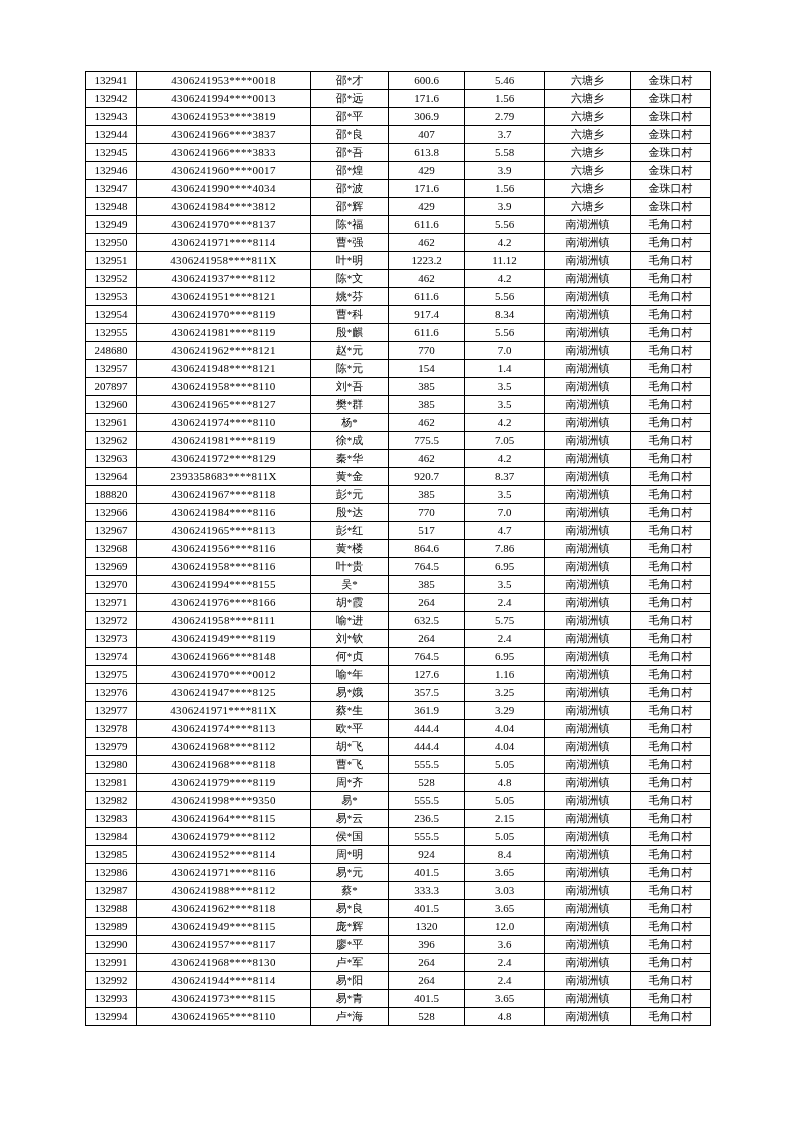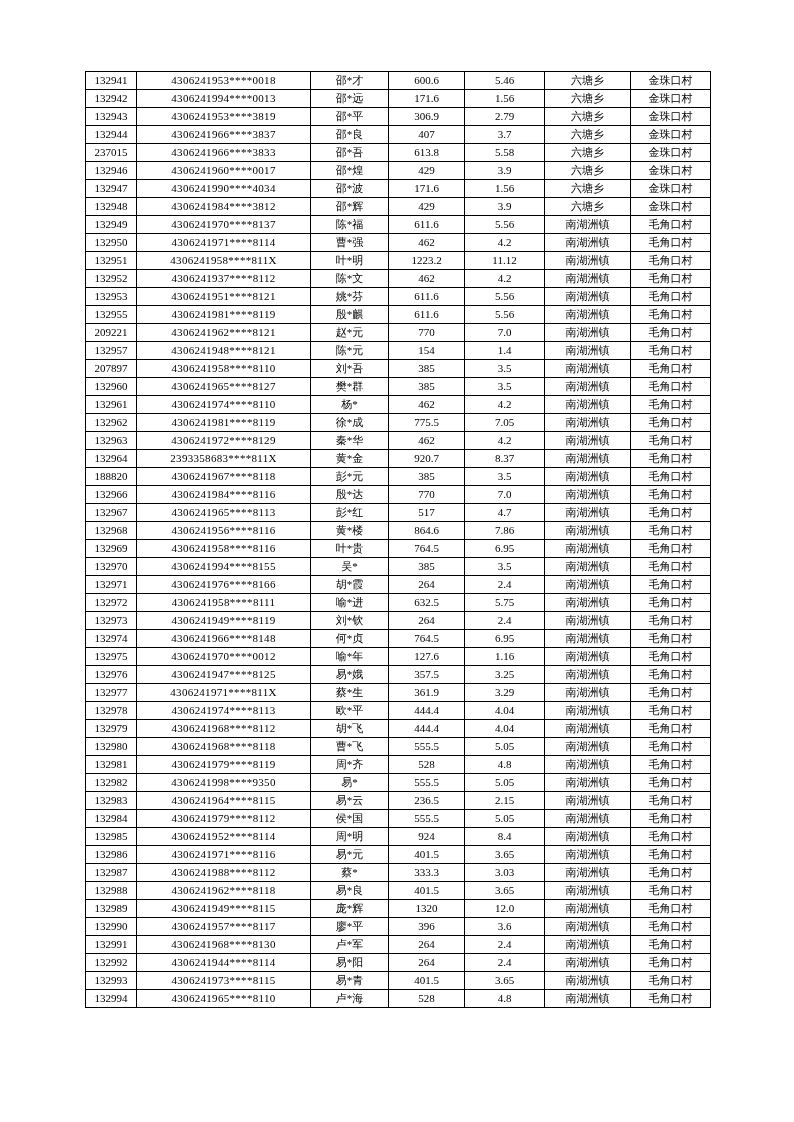--- a/index.html
+++ b/index.html
@@ -84,21 +84,21 @@
         <tr>
           <td>132944</td>
           <td class="col-id">4306241966****3837</td>
           <td>邵*良</td>
           <td>407</td>
           <td>3.7</td>
           <td>六塘乡</td>
           <td>金珠口村</td>
         </tr>
         <tr>
-          <td>237015</td>
+          <td>132945</td>
           <td class="col-id">4306241966****3833</td>
           <td>邵*吾</td>
           <td>613.8</td>
           <td>5.58</td>
           <td>六塘乡</td>
           <td>金珠口村</td>
         </tr>
         <tr>
           <td>132946</td>
           <td class="col-id">4306241960****0017</td>
@@ -165,30 +165,39 @@
         <tr>
           <td>132953</td>
           <td class="col-id">4306241951****8121</td>
           <td>姚*芬</td>
           <td>611.6</td>
           <td>5.56</td>
           <td>南湖洲镇</td>
           <td>毛角口村</td>
         </tr>
         <tr>
+          <td>132954</td>
+          <td class="col-id">4306241970****8119</td>
+          <td>曹*科</td>
+          <td>917.4</td>
+          <td>8.34</td>
+          <td>南湖洲镇</td>
+          <td>毛角口村</td>
+        </tr>
+        <tr>
           <td>132955</td>
           <td class="col-id">4306241981****8119</td>
           <td>殷*麒</td>
           <td>611.6</td>
           <td>5.56</td>
           <td>南湖洲镇</td>
           <td>毛角口村</td>
         </tr>
         <tr>
-          <td>209221</td>
+          <td>248680</td>
           <td class="col-id">4306241962****8121</td>
           <td>赵*元</td>
           <td>770</td>
           <td>7.0</td>
           <td>南湖洲镇</td>
           <td>毛角口村</td>
         </tr>
         <tr>
           <td>132957</td>
           <td class="col-id">4306241948****8121</td>

